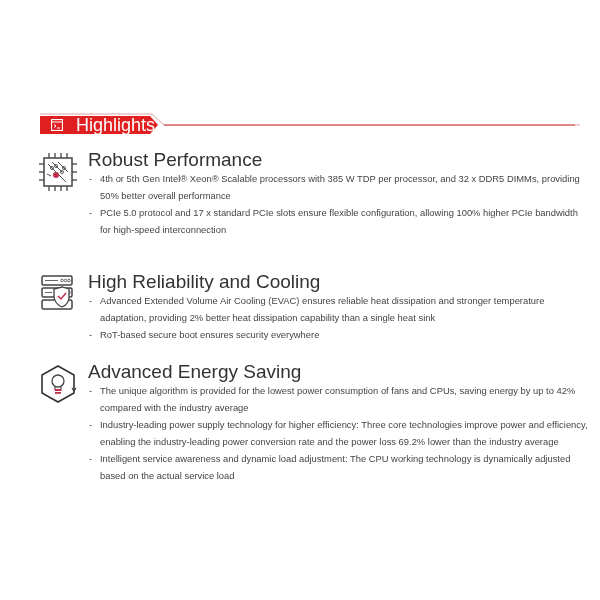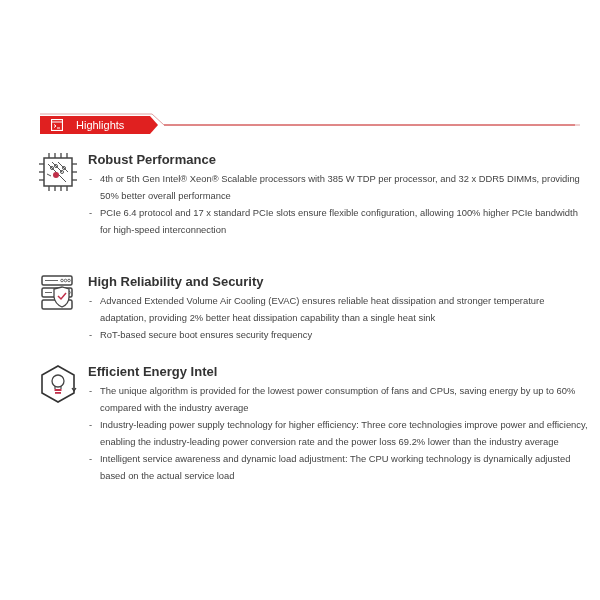--- a/index.html
+++ b/index.html
@@ -1,23 +1,23 @@
 <!DOCTYPE html>
 <html><head>
 <meta charset="utf-8">
 <style>
   html, body { margin:0; padding:0; background:#ffffff; }
   body { width:600px; height:600px; position:relative; overflow:hidden; font-family:"Liberation Sans", sans-serif; color:#333; }
   .banner { position:absolute; left:40px; top:113px; width:540px; height:24px; }
   .banner svg { position:absolute; left:0; top:0; }
   .banner-icon { position:absolute; left:11px; top:6px; width:12px; height:12px; }
-  .banner-label { position:absolute; left:36px; top:3px; font-size:11px; color:#fff; line-height:18px; }
+  .banner-label { position:absolute; left:36px; top:3px; font-size:18px; color:#fff; line-height:18px; }
   .section { position:absolute; left:38px; width:545px; }
   .section .icon { position:absolute; left:0; top:0; width:40px; height:40px; }
-  .section h2 { position:absolute; left:50px; top:0; margin:0; font-size:13px; font-weight:bold; color:#333; line-height:16px; white-space:nowrap; }
+  .section h2 { position:absolute; left:50px; top:0; margin:0; font-size:19px; font-weight:normal; color:#333; line-height:16px; white-space:nowrap; }
   .section ul { position:absolute; left:50px; top:18px; margin:0; padding:0; list-style:none; width:500px; }
   .section li { position:relative; padding-left:12px; font-size:9.4px; line-height:17px; color:#444; }
   .section li::before { content:"-"; position:absolute; left:1px; top:0; }
 </style>
 </head>
 <body>
 
 <div class="banner">
   <svg width="540" height="24">
     <polyline points="0,1 112,1 124,12 540,12" fill="none" stroke="#e0a0a0" stroke-width="1"></polyline>
@@ -64,21 +64,21 @@
           <circle cx="26" cy="16" r="1.5"></circle>
           <circle cx="24" cy="20" r="1.5"></circle>
         <polyline points="9,22 13,24"></polyline>
       </g>
       <circle cx="18" cy="23" r="3" fill="#c0304a"></circle>
     </svg>
   </div>
   <h2>Robust Performance</h2>
   <ul>
     <li>4th or 5th Gen Intel® Xeon® Scalable processors with 385 W TDP per processor, and 32 x DDR5 DIMMs, providing 50% better overall performance</li>
-    <li>PCIe 6.4 protocol and 17 x standard PCIe slots ensure flexible configuration, allowing 100% higher PCIe bandwidth for high-speed interconnection</li>
+    <li>PCIe 5.0 protocol and 17 x standard PCIe slots ensure flexible configuration, allowing 100% higher PCIe bandwidth for high-speed interconnection</li>
   </ul>
 </div>
 
 <div class="section" style="top:274px;">
   <div class="icon">
     <svg width="40" height="40">
       <g fill="none" stroke="#444" stroke-width="1.5">
         <rect x="4" y="2" width="30" height="9" rx="1.5"></rect>
         <rect x="4" y="14" width="30" height="9" rx="1.5"></rect>
         <rect x="4" y="26" width="30" height="9" rx="1.5"></rect>
@@ -88,38 +88,38 @@
           <circle cx="27.5" cy="6.5" r="1.3"></circle>
           <circle cx="31" cy="6.5" r="1.3"></circle>
         <line x1="7" y1="6.5" x2="20" y2="6.5"></line>
         <line x1="7" y1="18.5" x2="14" y2="18.5"></line>
         <circle cx="31" cy="18.5" r="1.3"></circle>
       </g>
       <path d="M16,15 L24,13 L31,15 L31,23 Q31,30 24,33 Q17,30 16,23 Z" fill="#fff" stroke="#444" stroke-width="1.3"></path>
       <polyline points="20,22 23,25 28,19" fill="none" stroke="#c0304a" stroke-width="1.5"></polyline>
     </svg>
   </div>
-  <h2>High Reliability and Security</h2>
+  <h2>High Reliability and Cooling</h2>
   <ul>
     <li>Advanced Extended Volume Air Cooling (EVAC) ensures reliable heat dissipation and stronger temperature adaptation, providing 2% better heat dissipation capability than a single heat sink</li>
-    <li>RoT-based secure boot ensures security frequency</li>
+    <li>RoT-based secure boot ensures security everywhere</li>
   </ul>
 </div>
 
 <div class="section" style="top:364px;">
   <div class="icon">
     <svg width="40" height="40">
       <polygon points="20,2 36,11 36,29 20,38 4,29 4,11" fill="none" stroke="#333" stroke-width="1.6"></polygon>
       <polyline points="34,24 36,27 38,24" fill="none" stroke="#333" stroke-width="1.2"></polyline>
       <circle cx="20" cy="17" r="6" fill="none" stroke="#444" stroke-width="1.3"></circle>
       <line x1="17" y1="22" x2="17" y2="25" stroke="#444" stroke-width="1.2"></line>
       <line x1="23" y1="22" x2="23" y2="25" stroke="#444" stroke-width="1.2"></line>
       <rect x="16.5" y="25" width="7" height="2" fill="#c0304a"></rect>
       <rect x="17" y="28" width="6" height="1.8" fill="#c0304a"></rect>
     </svg>
   </div>
-  <h2>Efficient Energy Intel</h2>
+  <h2>Advanced Energy Saving</h2>
   <ul>
-    <li>The unique algorithm is provided for the lowest power consumption of fans and CPUs, saving energy by up to 60% compared with the industry average</li>
+    <li>The unique algorithm is provided for the lowest power consumption of fans and CPUs, saving energy by up to 42% compared with the industry average</li>
     <li>Industry-leading power supply technology for higher efficiency: Three core technologies improve power and efficiency, enabling the industry-leading power conversion rate and the power loss 69.2% lower than the industry average</li>
     <li>Intelligent service awareness and dynamic load adjustment: The CPU working technology is dynamically adjusted based on the actual service load</li>
   </ul>
 </div>
 
 </body></html>

